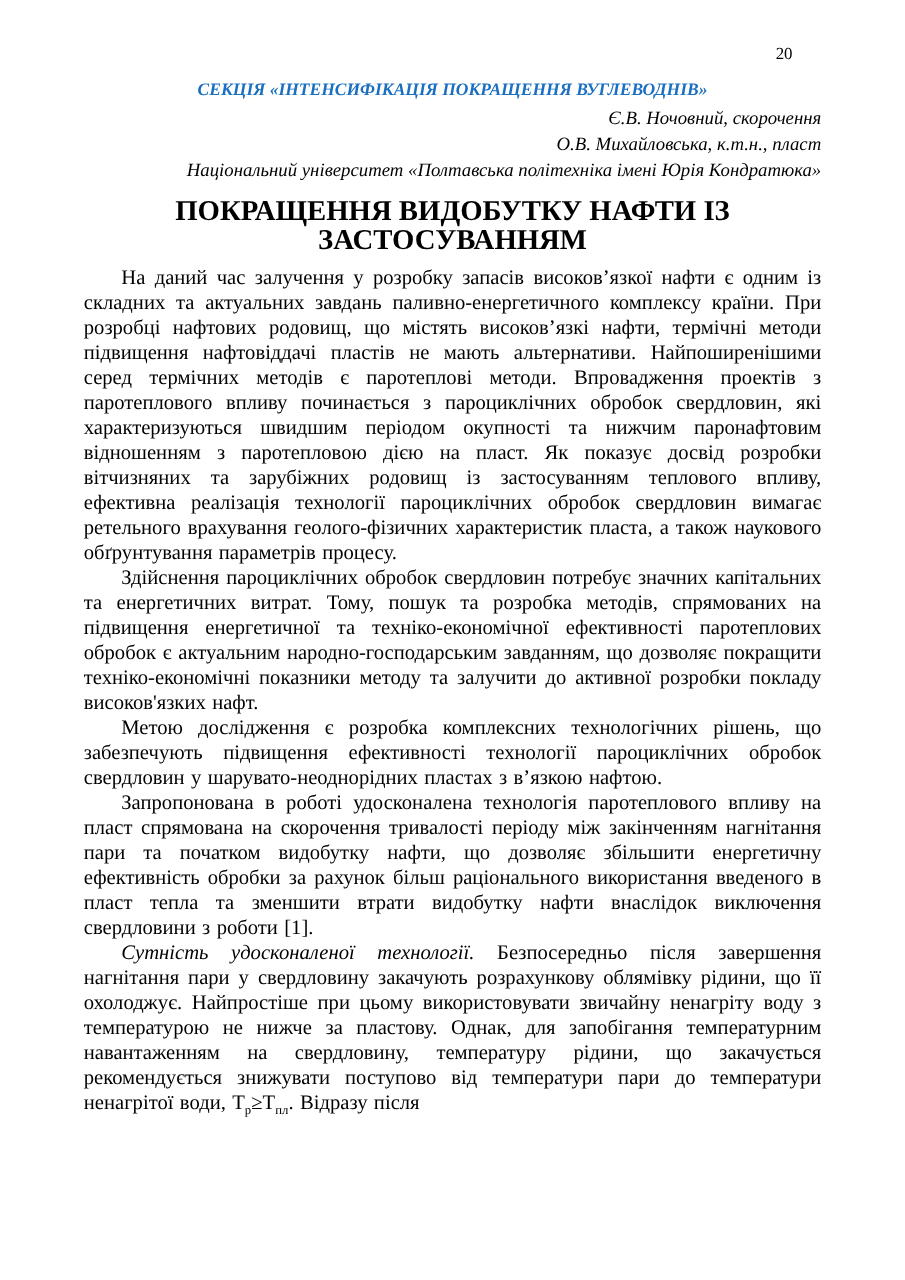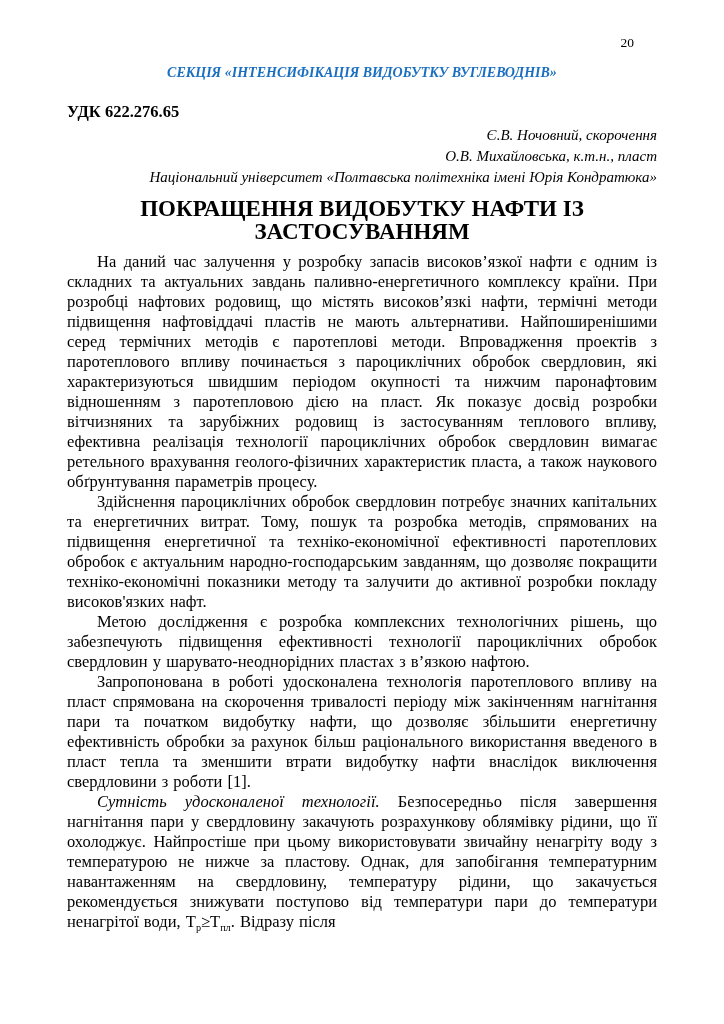--- a/index.html
+++ b/index.html
@@ -75,23 +75,22 @@
     line-height: 0;
   }
 </style>
 </head>
 <body>
 
 <div class="page">
 
   <div class="page-number">20</div>
 
-  <div class="section-header" style="color: rgb(27, 111, 192);">СЕКЦІЯ «ІНТЕНСИФІКАЦІЯ ВИДОБУТКУ ВУГЛЕВОДНІВ»</div>
+  <div class="section-header" style="color: rgb(27, 111, 192);">СЕКЦІЯ «ІНТЕНСИФІКАЦІЯ ПОКРАЩЕННЯ ВУГЛЕВОДНІВ»</div>
 
-  <div class="udk">УДК 622.276.65</div>
 
   <div class="authors">
     <div>Є.В. Ночовний, скорочення</div>
     <div>О.В. Михайловська, к.т.н., пласт</div>
     <div>Національний університет «Полтавська політехніка імені Юрія Кондратюка»</div>
   </div>
 
   <div class="paper-title">
     <span>ПОКРАЩЕННЯ ВИДОБУТКУ НАФТИ ІЗ ЗАСТОСУВАННЯМ</span><br>
   </div>

